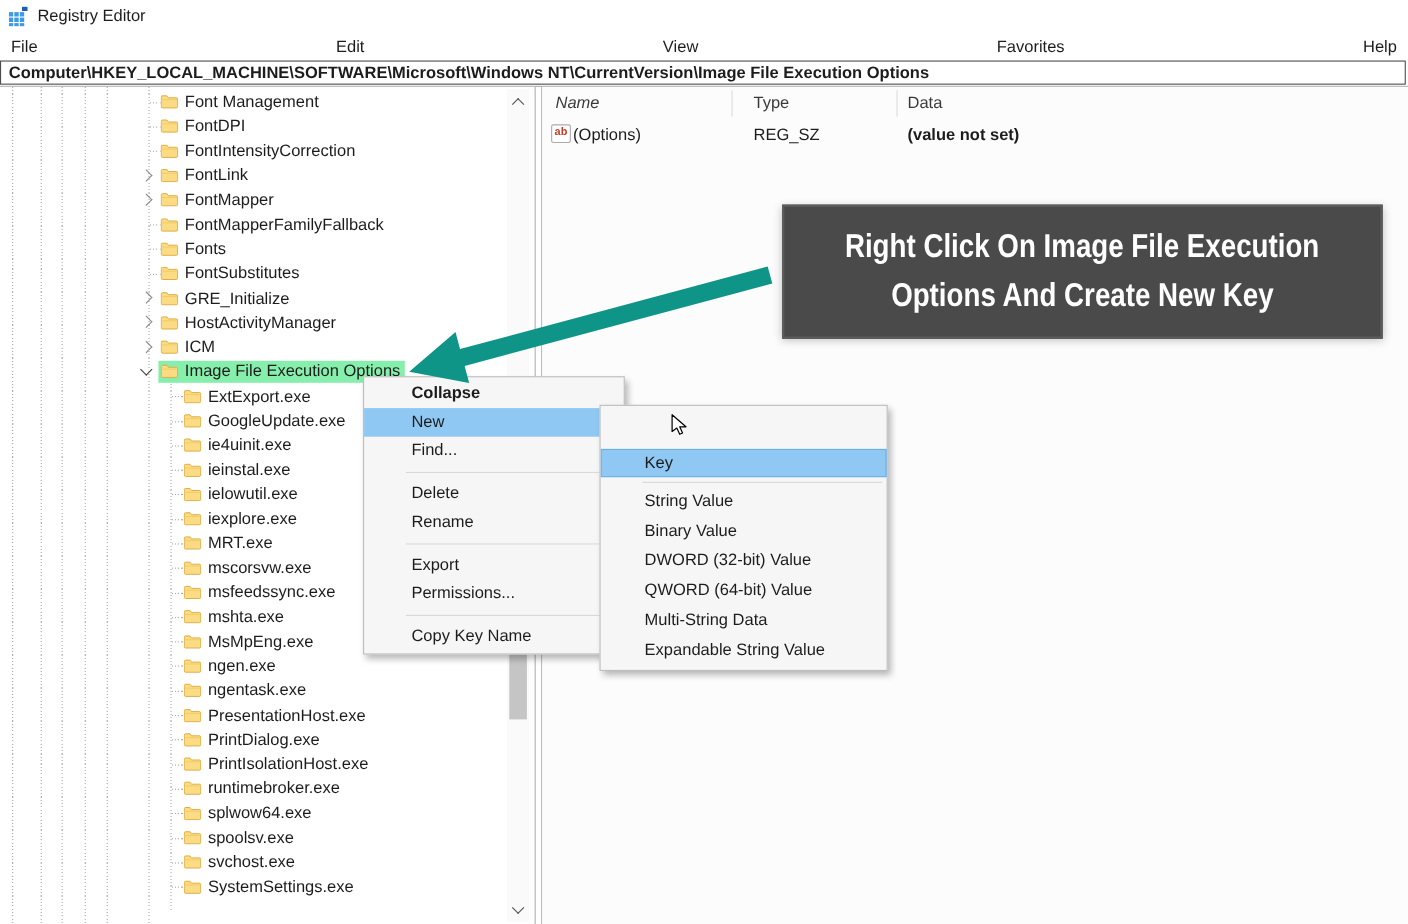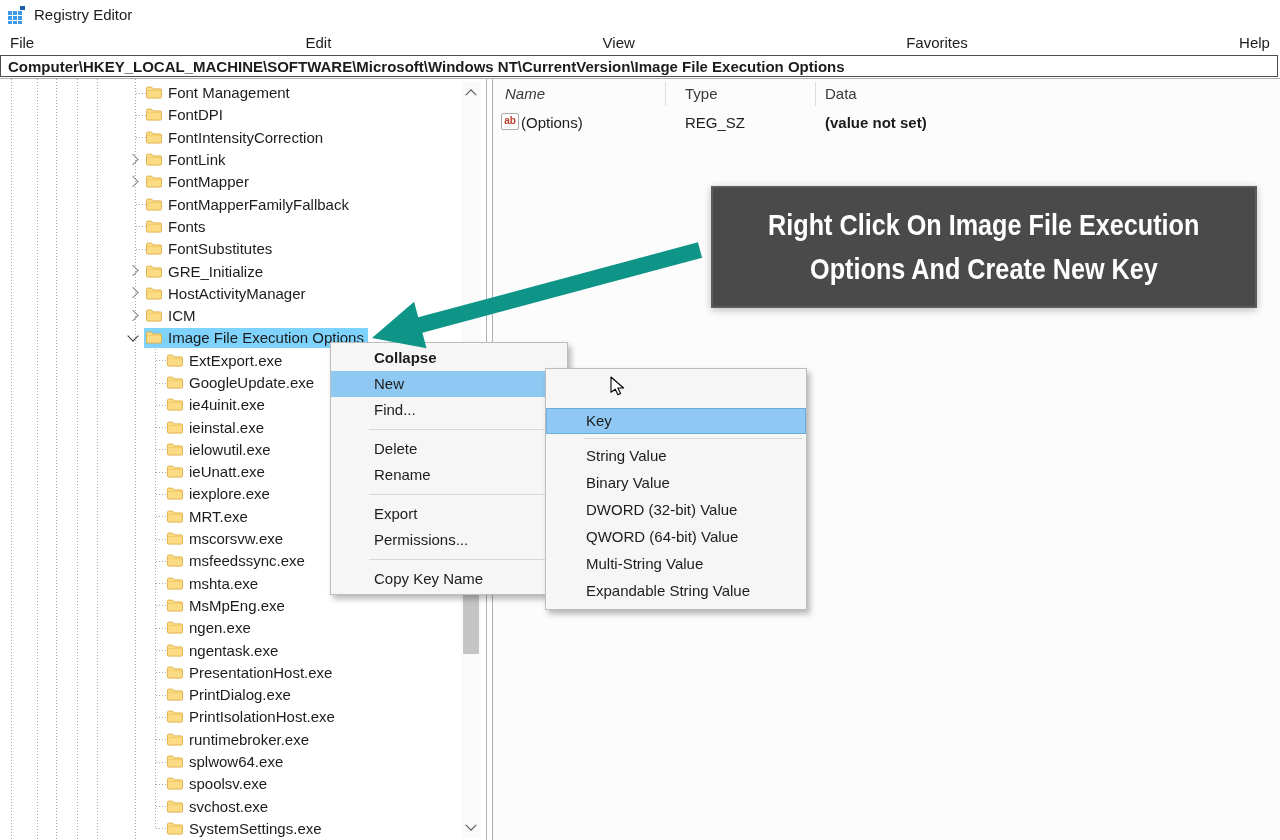--- a/index.html
+++ b/index.html
@@ -33,21 +33,21 @@
   .chev{position:absolute;top:50%;width:7px;height:7px;}
   .lv0 .chev{left:129px;}
   .chev.collapsed{border-right:1.5px solid #8a8a8a;border-bottom:1.5px solid #8a8a8a;transform:translateY(-56%) rotate(-45deg);}
   .chev.expanded{border-right:1.5px solid #3c3c3c;border-bottom:1.5px solid #3c3c3c;transform:translateY(-75%) rotate(45deg);}
   .hdash{position:absolute;top:50%;height:1px;background:repeating-linear-gradient(to right,#a8a8a8 0 1px,transparent 1px 3px);}
   .lv0 .hdash{left:136px;width:10px;}
   .lv1 .hdash{left:156px;width:11px;}
   .selwrap{position:absolute;top:1px;bottom:1px;display:flex;align-items:center;gap:6px;padding:0 4px 0 2px;}
   .lv0 .selwrap{left:144px;}
   .lv1 .selwrap{left:165px;}
-  .selwrap.selected{background:#7dd3fc;}
+  .selwrap.selected{background:#86efac;}
   .lbl{font-size:15px;color:#1c1c1c;white-space:nowrap;}
   .folder{flex:0 0 auto;}
 
   
   .sbar{position:absolute;left:461px;top:2px;width:20px;height:757px;background:#fafafa;}
   .sb-btn{position:absolute;left:0;width:20px;height:17px;display:flex;align-items:center;justify-content:center;}
   .sb-up{top:2px;}
   .sb-down{bottom:2px;}
   .sb-chev{width:7px;height:7px;border-right:1.6px solid #4f4f4f;border-bottom:1.6px solid #4f4f4f;}
   .sb-up .sb-chev{transform:rotate(-135deg) translate(-2px,-2px);}
@@ -307,31 +307,20 @@
   </div>
           <div class="trow lv1">
 
     <span class="hdash"></span>
     <span class="selwrap">
       <svg class="folder" width="16" height="13" viewBox="0 0 16 13">
         <path d="M0.5 2.2 C0.5 1.6 1 1.1 1.6 1.1 L5.7 1.1 L7.1 2.9 L14.4 2.9 C15 2.9 15.5 3.4 15.5 4 L15.5 11 C15.5 11.6 15 12.1 14.4 12.1 L1.6 12.1 C1 12.1 0.5 11.6 0.5 11 Z" fill="#fbdc84" stroke="#dfae45" stroke-width="0.9"></path>
         <path d="M0.8 4.6 L15.2 4.6" stroke="#f3cb66" stroke-width="0.9"></path>
       </svg>
       <span class="lbl">ielowutil.exe</span>
-    </span>
-  </div>
-          <div class="trow lv1">
-
-    <span class="hdash"></span>
-    <span class="selwrap">
-      <svg class="folder" width="16" height="13" viewBox="0 0 16 13">
-        <path d="M0.5 2.2 C0.5 1.6 1 1.1 1.6 1.1 L5.7 1.1 L7.1 2.9 L14.4 2.9 C15 2.9 15.5 3.4 15.5 4 L15.5 11 C15.5 11.6 15 12.1 14.4 12.1 L1.6 12.1 C1 12.1 0.5 11.6 0.5 11 Z" fill="#fbdc84" stroke="#dfae45" stroke-width="0.9"></path>
-        <path d="M0.8 4.6 L15.2 4.6" stroke="#f3cb66" stroke-width="0.9"></path>
-      </svg>
-      <span class="lbl">ieUnatt.exe</span>
     </span>
   </div>
           <div class="trow lv1">
 
     <span class="hdash"></span>
     <span class="selwrap">
       <svg class="folder" width="16" height="13" viewBox="0 0 16 13">
         <path d="M0.5 2.2 C0.5 1.6 1 1.1 1.6 1.1 L5.7 1.1 L7.1 2.9 L14.4 2.9 C15 2.9 15.5 3.4 15.5 4 L15.5 11 C15.5 11.6 15 12.1 14.4 12.1 L1.6 12.1 C1 12.1 0.5 11.6 0.5 11 Z" fill="#fbdc84" stroke="#dfae45" stroke-width="0.9"></path>
         <path d="M0.8 4.6 L15.2 4.6" stroke="#f3cb66" stroke-width="0.9"></path>
       </svg>
@@ -592,21 +581,21 @@
   </div>
         <div class="mitem">
     <span class="mlbl">DWORD (32-bit) Value</span>
     
   </div>
         <div class="mitem">
     <span class="mlbl">QWORD (64-bit) Value</span>
     
   </div>
         <div class="mitem">
-    <span class="mlbl">Multi-String Value</span>
+    <span class="mlbl">Multi-String Data</span>
     
   </div>
         <div class="mitem">
     <span class="mlbl">Expandable String Value</span>
     
   </div>
       </div>
   </div>
 
   <div class="callout" style="background: rgb(74, 74, 74); color: rgb(255, 255, 255);">

